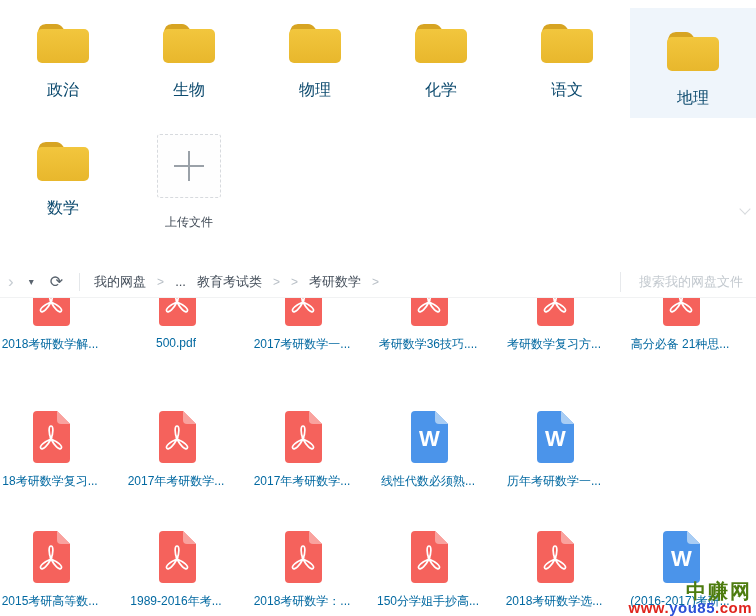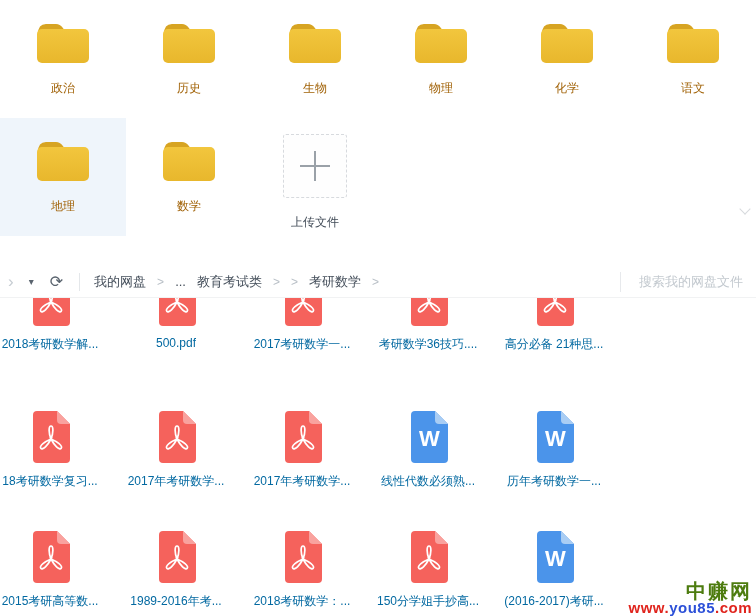--- a/index.html
+++ b/index.html
@@ -3,23 +3,23 @@
 <meta charset="utf-8">
 <style>
   html,body{margin:0;padding:0;background:#fff;}
   .stage{position:relative;width:756px;height:616px;background:#fff;overflow:hidden;
          font-family:"Liberation Sans",sans-serif;-webkit-font-smoothing:antialiased;}
 
   
   .folders-grid{position:absolute;left:0;top:0;width:756px;display:grid;
                 grid-template-columns:repeat(6,126px);grid-auto-rows:118px;}
   .ftile{display:flex;flex-direction:column;align-items:center;padding-top:16px;box-sizing:border-box;cursor:pointer;}
-  .ftile.sel{background:#eff5fb;}
+  .ftile.sel{background:#eff5fb;margin-top:8px;}
   .fico{width:58px;height:50px;line-height:0;}
-  .flabel{margin-top:14px;font-size:12px;color:#a16207;}
+  .flabel{margin-top:14px;font-size:16px;color:#0c4a6e;}
 
   .upbox{width:62px;height:62px;border:1px dashed #d7dade;border-radius:3px;background:#fefefe;
          display:flex;align-items:center;justify-content:center;}
   .plus{position:relative;width:30px;height:30px;}
   .plus::before,.plus::after{content:"";position:absolute;background:#9aa1a8;}
   .plus::before{left:0;top:14px;width:30px;height:1.5px;}
   .plus::after{left:14px;top:0;width:1.5px;height:30px;}
   .uplabel{margin-top:16px;font-size:12px;color:#414b57;text-align:right;}
 
   
@@ -77,33 +77,20 @@
         <div class="fico"><svg width="58" height="50" viewBox="0 0 58 50">
     <path d="M4 18 Q4 8 12 8 L22 8 Q26 8 28.5 11.5 L32 16 L4 16 Z" fill="#d7a422"></path>
     <defs>
               <linearGradient id="gf" x1="0" y1="0" x2="0" y2="1">
       <stop offset="0" stop-color="#f2c63d"></stop>
                 <stop offset="1" stop-color="#e8b72c"></stop>
     </linearGradient>
             </defs>
     <rect x="3" y="13" width="52" height="34" rx="5" fill="url(#gf)"></rect>
   </svg></div>
-        <span class="flabel">历史</span>
-      </div>
-      <div class="ftile">
-        <div class="fico"><svg width="58" height="50" viewBox="0 0 58 50">
-    <path d="M4 18 Q4 8 12 8 L22 8 Q26 8 28.5 11.5 L32 16 L4 16 Z" fill="#d7a422"></path>
-    <defs>
-              <linearGradient id="gf" x1="0" y1="0" x2="0" y2="1">
-      <stop offset="0" stop-color="#f2c63d"></stop>
-                <stop offset="1" stop-color="#e8b72c"></stop>
-    </linearGradient>
-            </defs>
-    <rect x="3" y="13" width="52" height="34" rx="5" fill="url(#gf)"></rect>
-  </svg></div>
         <span class="flabel">生物</span>
       </div>
       <div class="ftile">
         <div class="fico"><svg width="58" height="50" viewBox="0 0 58 50">
     <path d="M4 18 Q4 8 12 8 L22 8 Q26 8 28.5 11.5 L32 16 L4 16 Z" fill="#d7a422"></path>
     <defs>
               <linearGradient id="gf" x1="0" y1="0" x2="0" y2="1">
       <stop offset="0" stop-color="#f2c63d"></stop>
                 <stop offset="1" stop-color="#e8b72c"></stop>
     </linearGradient>
@@ -246,20 +233,32 @@
         <div class="ftile2">
           <div class="iwrap clip"><svg width="44" height="56" viewBox="0 0 44 56">
     <path d="M5 6 Q5 2 9 2 L29 2 L42 15 L42 50 Q42 54 38 54 L9 54 Q5 54 5 50 Z" fill="#f5625c"></path>
     <path d="M29 2 L42 15 L33 15 Q29 15 29 11 Z" fill="#f9a29e"></path>
               <g stroke="#fff" stroke-width="1.7" fill="none" stroke-linecap="round">
          <path d="M23 30 C20.5 24 20.5 17 23 17 C25.5 17 25.5 24 23 30 Z"></path>
          <path d="M23 30 C17 32.5 11 37 12.8 39.3 C14.6 41.6 20 36 23 30 Z"></path>
          <path d="M23 30 C29 32.5 35 37 33.2 39.3 C31.4 41.6 26 36 23 30 Z"></path>
        </g>
             </svg></div>
+          <span class="flabel2">考研数学复习方...</span>
+        </div>
+        <div class="ftile2">
+          <div class="iwrap clip"><svg width="44" height="56" viewBox="0 0 44 56">
+    <path d="M5 6 Q5 2 9 2 L29 2 L42 15 L42 50 Q42 54 38 54 L9 54 Q5 54 5 50 Z" fill="#f5625c"></path>
+    <path d="M29 2 L42 15 L33 15 Q29 15 29 11 Z" fill="#f9a29e"></path>
+              <g stroke="#fff" stroke-width="1.7" fill="none" stroke-linecap="round">
+         <path d="M23 30 C20.5 24 20.5 17 23 17 C25.5 17 25.5 24 23 30 Z"></path>
+         <path d="M23 30 C17 32.5 11 37 12.8 39.3 C14.6 41.6 20 36 23 30 Z"></path>
+         <path d="M23 30 C29 32.5 35 37 33.2 39.3 C31.4 41.6 26 36 23 30 Z"></path>
+       </g>
+            </svg></div>
           <span class="flabel2">高分必备 21种思...</span>
         </div>
       </div>
       <div class="frow" style="top: 111px;">
         <div class="ftile2">
           <div class="iwrap"><svg width="44" height="56" viewBox="0 0 44 56">
     <path d="M5 6 Q5 2 9 2 L29 2 L42 15 L42 50 Q42 54 38 54 L9 54 Q5 54 5 50 Z" fill="#f5625c"></path>
     <path d="M29 2 L42 15 L33 15 Q29 15 29 11 Z" fill="#f9a29e"></path>
               <g stroke="#fff" stroke-width="1.7" fill="none" stroke-linecap="round">
          <path d="M23 30 C20.5 24 20.5 17 23 17 C25.5 17 25.5 24 23 30 Z"></path>
@@ -351,20 +350,32 @@
           <div class="iwrap"><svg width="44" height="56" viewBox="0 0 44 56">
     <path d="M5 6 Q5 2 9 2 L29 2 L42 15 L42 50 Q42 54 38 54 L9 54 Q5 54 5 50 Z" fill="#f5625c"></path>
     <path d="M29 2 L42 15 L33 15 Q29 15 29 11 Z" fill="#f9a29e"></path>
               <g stroke="#fff" stroke-width="1.7" fill="none" stroke-linecap="round">
          <path d="M23 30 C20.5 24 20.5 17 23 17 C25.5 17 25.5 24 23 30 Z"></path>
          <path d="M23 30 C17 32.5 11 37 12.8 39.3 C14.6 41.6 20 36 23 30 Z"></path>
          <path d="M23 30 C29 32.5 35 37 33.2 39.3 C31.4 41.6 26 36 23 30 Z"></path>
        </g>
             </svg></div>
           <span class="flabel2">150分学姐手抄高...</span>
+        </div>
+        <div class="ftile2">
+          <div class="iwrap"><svg width="44" height="56" viewBox="0 0 44 56">
+    <path d="M5 6 Q5 2 9 2 L29 2 L42 15 L42 50 Q42 54 38 54 L9 54 Q5 54 5 50 Z" fill="#f5625c"></path>
+    <path d="M29 2 L42 15 L33 15 Q29 15 29 11 Z" fill="#f9a29e"></path>
+              <g stroke="#fff" stroke-width="1.7" fill="none" stroke-linecap="round">
+         <path d="M23 30 C20.5 24 20.5 17 23 17 C25.5 17 25.5 24 23 30 Z"></path>
+         <path d="M23 30 C17 32.5 11 37 12.8 39.3 C14.6 41.6 20 36 23 30 Z"></path>
+         <path d="M23 30 C29 32.5 35 37 33.2 39.3 C31.4 41.6 26 36 23 30 Z"></path>
+       </g>
+            </svg></div>
+          <span class="flabel2">2018考研数学选...</span>
         </div>
         <div class="ftile2">
           <div class="iwrap"><svg width="44" height="56" viewBox="0 0 44 56">
     <path d="M5 6 Q5 2 9 2 L29 2 L42 15 L42 50 Q42 54 38 54 L9 54 Q5 54 5 50 Z" fill="#4b94ea"></path>
     <path d="M29 2 L42 15 L33 15 Q29 15 29 11 Z" fill="#a9cdf4"></path>
               <text x="23.5" y="37" text-anchor="middle" font-family="Liberation Sans, sans-serif" font-size="22" font-weight="bold" fill="#fff">W</text>
             </svg></div>
           <span class="flabel2">(2016-2017)考研...</span>
         </div>
       </div>

